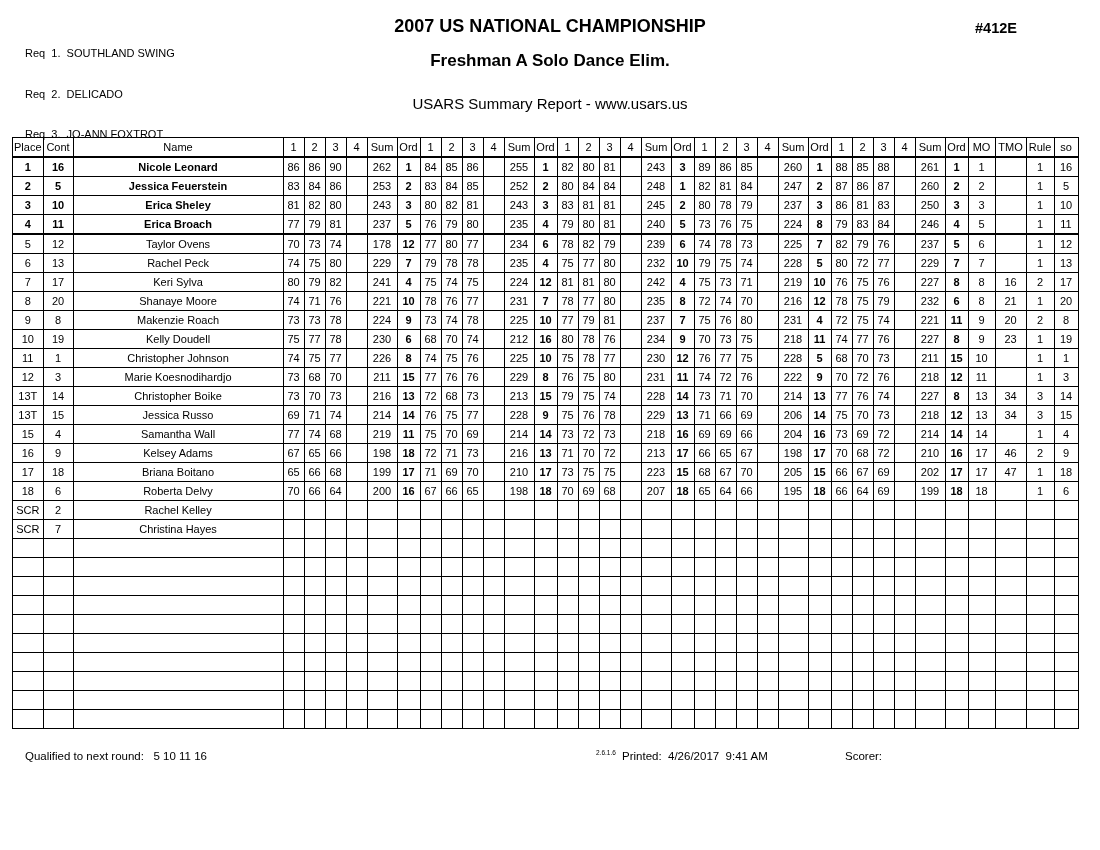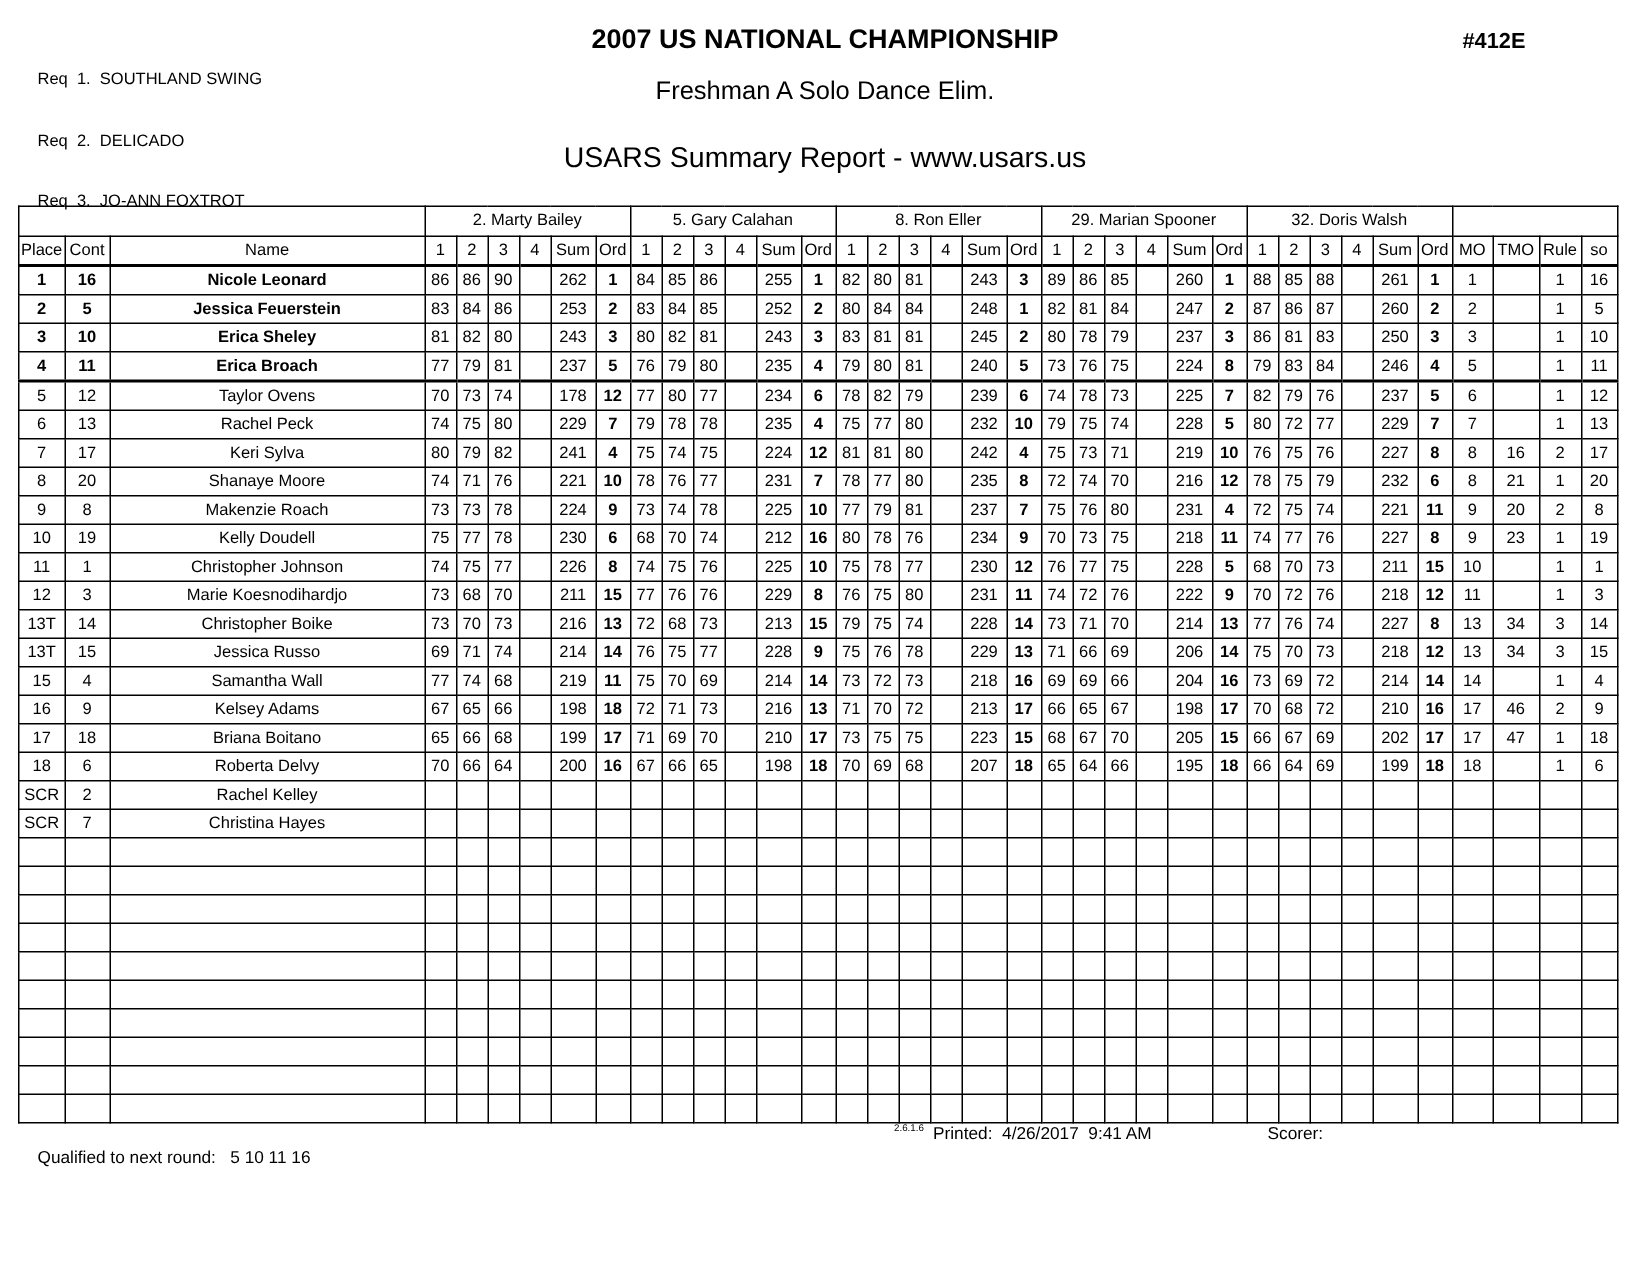--- a/index.html
+++ b/index.html
@@ -5,41 +5,41 @@
   html,body { margin:0; padding:0; }
   body {
     width:1100px; height:850px; position:relative; background:#ffffff;
     font-family:"Liberation Sans", sans-serif; color:#000;
     -webkit-font-smoothing:none;
   }
   .req-block { position:absolute; left:25px; top:20px; font-size:11px; line-height:13.5px; white-space:pre; }
   .hdr-center { position:absolute; left:0; right:0; top:16px; text-align:center; }
   .title   { font-size:18px; font-weight:bold; margin-bottom:14px; }
   .venue   { font-size:13.5px; margin-bottom:4px; }
-  .event   { font-size:17px; font-weight:normal; margin-bottom:5px; }
-  .report  { font-size:19px;margin-top:24px; }
+  .event   { font-size:17px; font-weight:bold; margin-bottom:5px; }
+  .report  { font-size:15px;margin-top:24px; }
   .evtnum  { position:absolute; left:975px; top:20px; font-size:14.5px; font-weight:bold; }
 
   table.results { position:absolute; left:12px; top:137px; border-collapse:collapse; table-layout:fixed; }
   table.results td {
     border:1px solid #000; padding:0 1px; height:18px; line-height:18px;
     font-size:11px; text-align:center; overflow:hidden; white-space:nowrap;
   }
   tr.judge-row td { height:19px; line-height:19px; }
   td.nob { border:none; }
   td.jname { text-align:left; padding-left:4px; border-right-width:3px; }
   td.lft { text-align:left; padding-left:4px; }
   td.ord { border-left:3px solid #000; border-right:3px solid #000; }
   td.ordv { font-weight:bold; }
   tr.hdr td { border-bottom:2px solid #000; }
   tr.qline td { border-bottom:2px solid #000; }
   tr.qual td.b { font-weight:bold; }
 
   .footer-line { position:absolute; top:750px; left:0; width:1100px; font-size:11.5px; }
-  .qualified { position:absolute; left:25px; top:16px; white-space:pre; }
+  .qualified { position:absolute; left:25px; top:0; white-space:pre; }
   .version   { position:absolute; left:596px; top:-1px; font-size:6.5px; }
   .printed   { position:absolute; left:622px; top:0; white-space:pre; }
   .scorer    { position:absolute; left:845px; top:0; }
 </style>
 </head>
 <body>
 
 <div class="req-block">
   <div>Req  1.  SOUTHLAND SWING</div>
   <div>Req  2.  DELICADO</div>
@@ -88,29 +88,20 @@
       <col style="width: 21px;">
       <col style="width: 21px;">
       <col style="width: 30px;">
       <col style="width: 23px;">
       <col style="width: 27px;">
       <col style="width: 31px;">
       <col style="width: 28px;">
       <col style="width: 24px;">
     </colgroup>
   <tbody id="tbody">
-      <tr class="judge-row">
-        <td class="nob" colspan="3"></td>
-        <td class="jname" colspan="6">2.  Marty Bailey</td>
-        <td class="jname" colspan="6">5.  Gary Calahan</td>
-        <td class="jname" colspan="6">8.  Ron Eller</td>
-        <td class="jname" colspan="6">29.  Marian Spooner</td>
-        <td class="jname" colspan="6">32.  Doris  Walsh</td>
-        <td class="nob" colspan="4"></td>
-      </tr>
       <tr class="hdr">
         <td>Place</td>
         <td>Cont</td>
         <td class="lft">Name</td>
         <td>1</td>
         <td>2</td>
         <td>3</td>
         <td>4</td>
         <td>Sum</td>
         <td class="ord">Ord</td>

